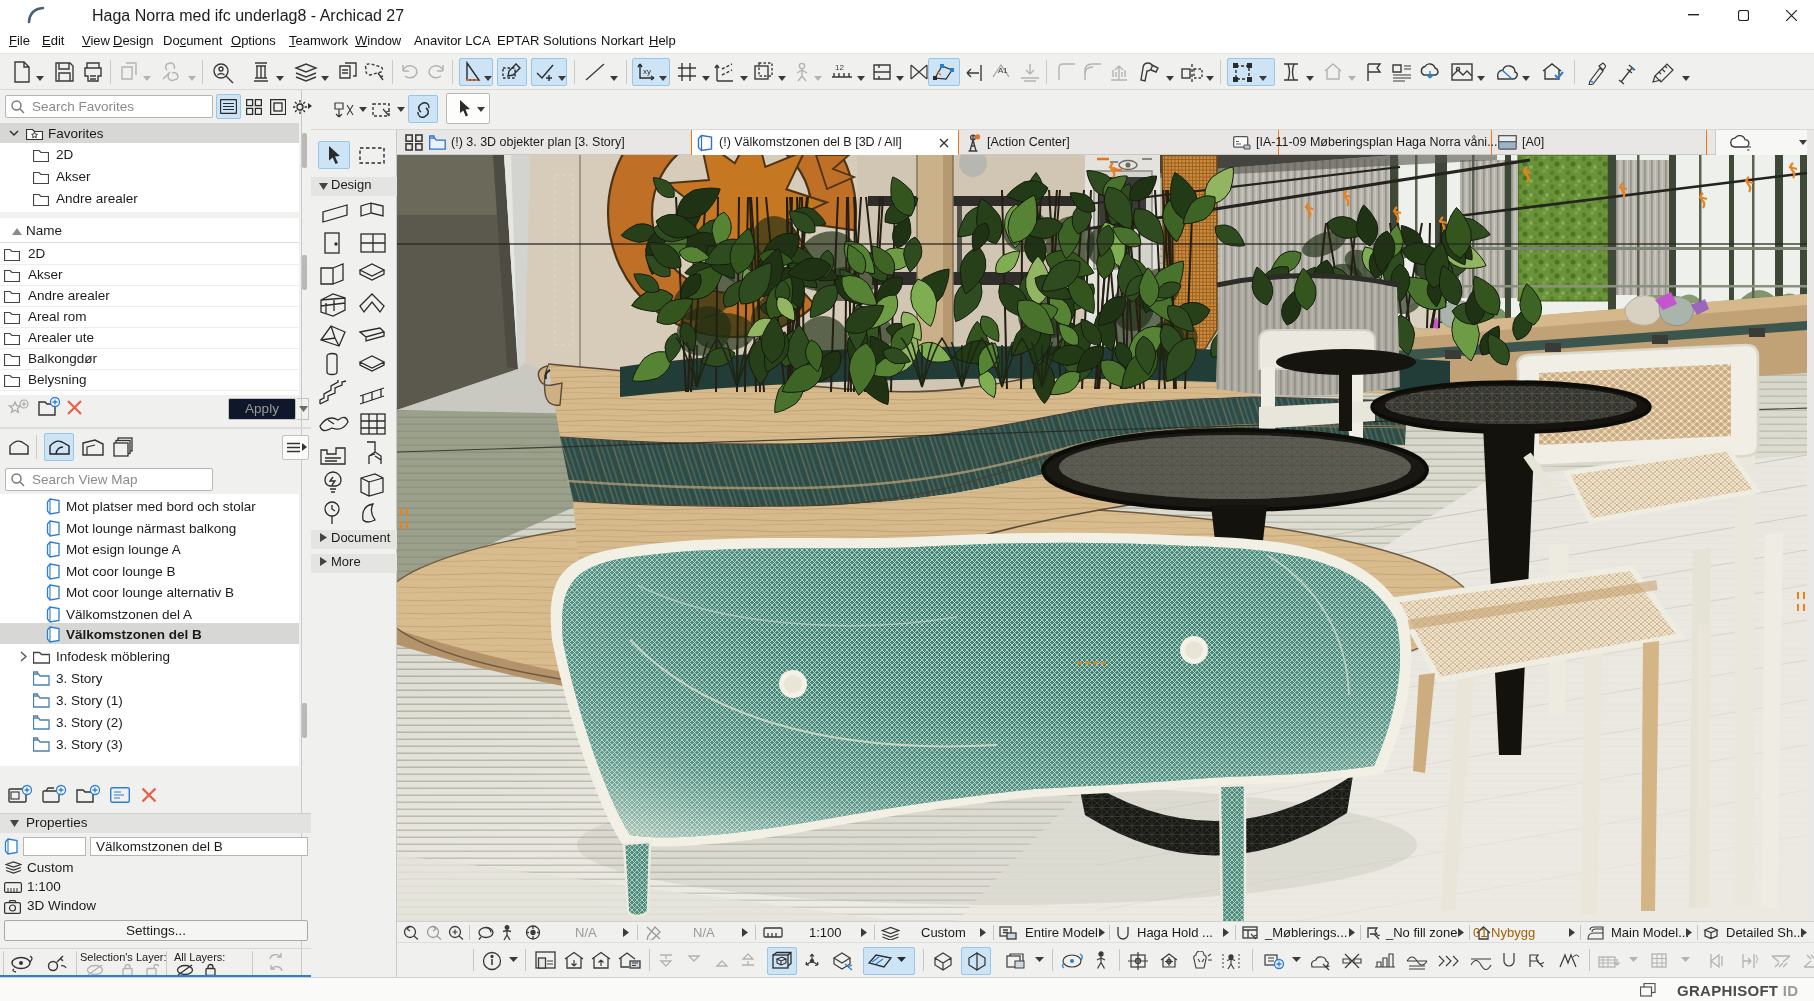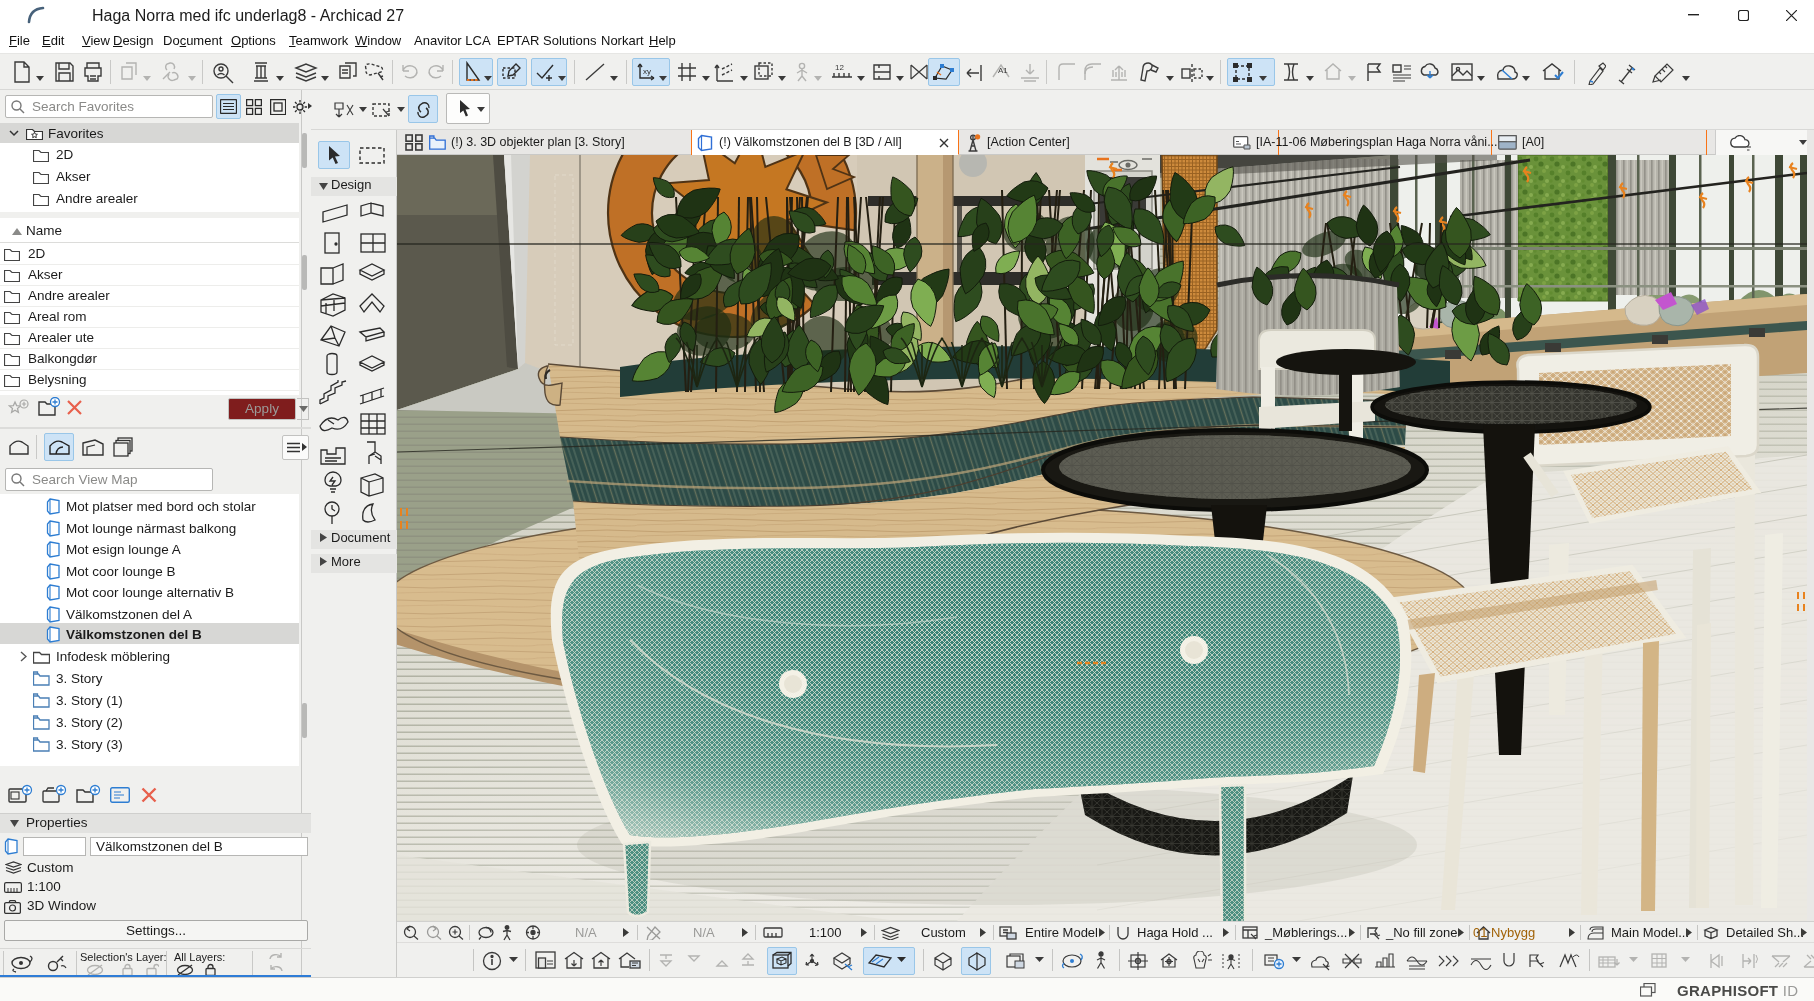--- a/index.html
+++ b/index.html
@@ -466,21 +466,21 @@
         <path d="M16 2.8v4.4M13.8 5h4.4" stroke="#a9a9a7" stroke-width="1.2"></path>
       </svg>
   <svg class="abs" style="left:38px;top:307px" width="24" height="22" viewBox="0 0 24 22">
         <path d="M1 5v13h16V7h-8l-2-2z" fill="none" stroke="#333" stroke-width="1.4"></path>
         <circle cx="17" cy="5" r="4.5" fill="#fff" stroke="#2d7dd2" stroke-width="1.3"></circle>
         <path d="M17 2.5v5M14.5 5h5" stroke="#2d7dd2" stroke-width="1.3"></path>
       </svg>
   <svg class="abs" style="left:66px;top:309px" width="17" height="17" viewBox="0 0 17 17">
         <path d="M2 2 L15 15 M15 2 L2 15" stroke="#e8604c" stroke-width="2.2"></path>
       </svg>
-  <div class="abs" style="left:228px;top:308px;width:68px;height:22px;background:#7f1d1d;border:1px solid #c2c2c0;border-radius:2px;color:#9b9b99;font-size:13.5px;text-align:center;line-height:20px">Apply</div>
+  <div class="abs" style="left:228px;top:308px;width:68px;height:22px;background:#0f172a;border:1px solid #c2c2c0;border-radius:2px;color:#9b9b99;font-size:13.5px;text-align:center;line-height:20px">Apply</div>
   <div class="abs" style="left:297px;top:308px;width:12px;height:22px;border-top:1px solid #c2c2c0;border-right:1px solid #c2c2c0;border-bottom:1px solid #c2c2c0"></div>
   <svg class="abs" style="left:299px;top:316px" width="9" height="6" viewBox="0 0 9 6">
         <path d="M0 0h9L4.5 6z" fill="#6b6b69"></path>
       </svg>
 
   <div class="abs" style="left:0;top:337px;width:311px;height:2px;background:#dcdcda"></div>
   <svg class="abs" style="left:8px;top:348px" width="22" height="18" viewBox="0 0 22 18">
         <path d="M2 16 L2 8 Q8 1 14 4 L20 8 L20 16 Z" fill="none" stroke="#333" stroke-width="1.4"></path>
       </svg>
   <div class="abs" style="left:36px;top:345px;width:1px;height:24px;background:#c9c9c7"></div>
@@ -803,21 +803,21 @@
           <circle cx="12.6" cy="2.8" r="2.6" fill="#e8731e"></circle>
         </svg>
     <div class="abs" style="left:28px;top:5px;white-space:nowrap">[Action Center]</div>
   </div>
   <div class="tab" style="left:830px;width:265px">
     <svg class="abs" style="left:6px;top:6px" width="18" height="14" viewBox="0 0 18 14">
           <rect x="0.7" y="0.7" width="14" height="10.5" rx="1" fill="#fff" stroke="#555" stroke-width="1.3"></rect>
           <path d="M3 8 h5 M3 5.5 h3" stroke="#555" stroke-width="1.1"></path>
           <path d="M11 9 h6 v4 h-6 z" fill="#b9c4cf" stroke="#555" stroke-width="1"></path>
         </svg>
-    <div class="abs" style="left:29px;top:5px;white-space:nowrap">[IA-11-06 Møberingsplan Haga Norra våni...</div>
+    <div class="abs" style="left:29px;top:5px;white-space:nowrap">[IA-11-09 Møberingsplan Haga Norra våni...</div>
   </div>
   <div class="tab" style="left:1095px;width:215px">
     <svg class="abs" style="left:6px;top:5px" width="19" height="15" viewBox="0 0 19 15">
           <rect x="0.7" y="0.7" width="17.5" height="13.5" rx="1" fill="#9fb3c8" stroke="#555" stroke-width="1.2"></rect>
           <rect x="0.7" y="0.7" width="17.5" height="6" fill="#e8edf2" stroke="#555" stroke-width="1.2"></rect>
         </svg>
     <div class="abs" style="left:30px;top:5px;white-space:nowrap">[A0]</div>
   </div>
   <div class="abs" style="left:1318px;top:0;width:99px;height:25px;background:#f7f7f5;border-left:1px solid #cccccb">
     <svg class="abs" style="left:13px;top:5px" width="24" height="16" viewBox="0 0 24 16">
@@ -2202,20 +2202,20 @@
         <path d="M19 4 q3 4 0 8" stroke="#b3b3b1" stroke-width="1"></path>
       </svg>
       <svg class="abs" style="left:1372px;top:8px" width="24" height="20" viewBox="0 0 24 20" fill="none" stroke="#3a3a3a" stroke-width="1.3">
         <path d="M3 5 h18 M3 5 l7 6 M21 5 l-7 6 M6 16 l4 -4 M10 16 l4 -4 M14 16 l4 -4" stroke="#b3b3b1"></path>
       </svg>
       <svg class="abs" style="left:1404px;top:8px" width="24" height="20" viewBox="0 0 24 20" fill="none" stroke="#3a3a3a" stroke-width="1.3">
         <path d="M3 16 h18 M3 16 l7 -6 M21 16 l-7 -6 M6 4 l4 4 M10 4 l4 4 M14 4 l4 4" stroke="#b3b3b1"></path>
       </svg>
     </div>
 <div id="statusbar">
-  <div class="abs" style="left:1677px;top:4px;font-size:15px;font-weight:bold;color:#4a4a48;letter-spacing:0.3px">GRAPHISOFT <span style="color:#9a9a98;font-weight:normal">ID</span></div>
+  <div class="abs" style="left:1677px;top:4px;font-size:15px;font-weight:bold;color:#4a4a48;letter-spacing:0.3px">GRAPHISOFT <span style="color:#9a9a98;font-weight:bold">ID</span></div>
   <svg class="abs" style="left:1640px;top:5px" width="16" height="14" viewBox="0 0 16 14">
         <rect x="4" y="0.5" width="11" height="9" fill="none" stroke="#555" stroke-width="1.2"></rect>
         <rect x="0.5" y="4" width="11" height="9" fill="#fafaf8" stroke="#555" stroke-width="1.2"></rect>
       </svg>
 </div>
 
 </div>
 
 </body></html>

